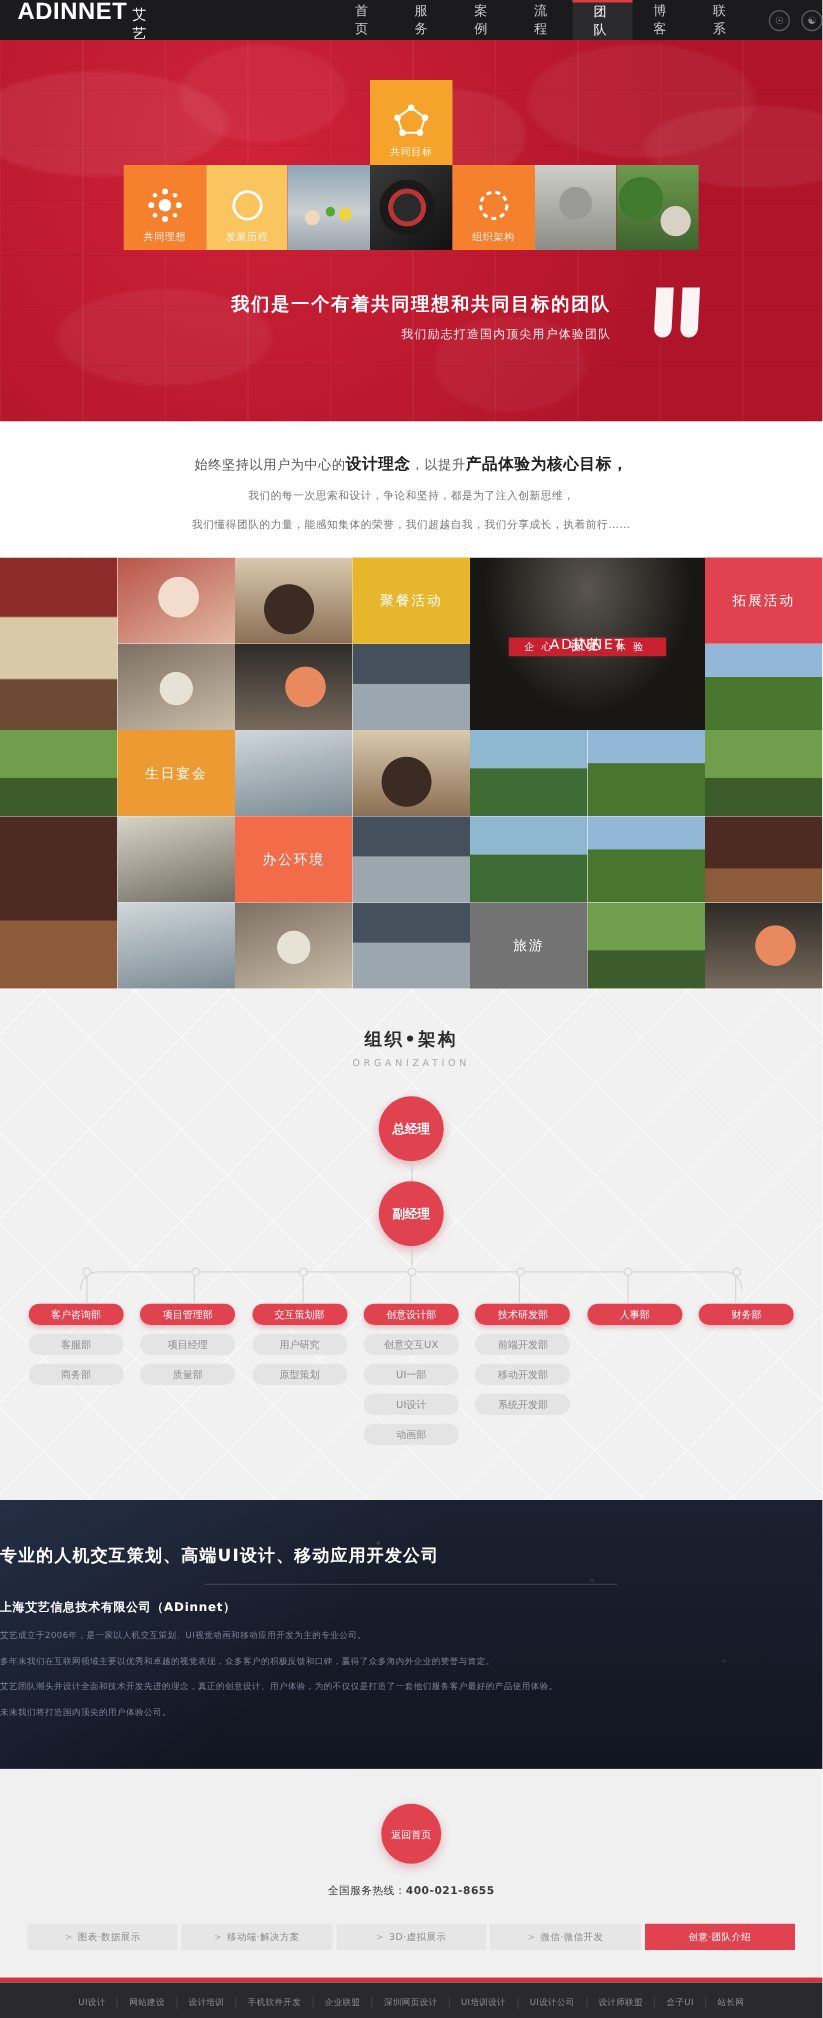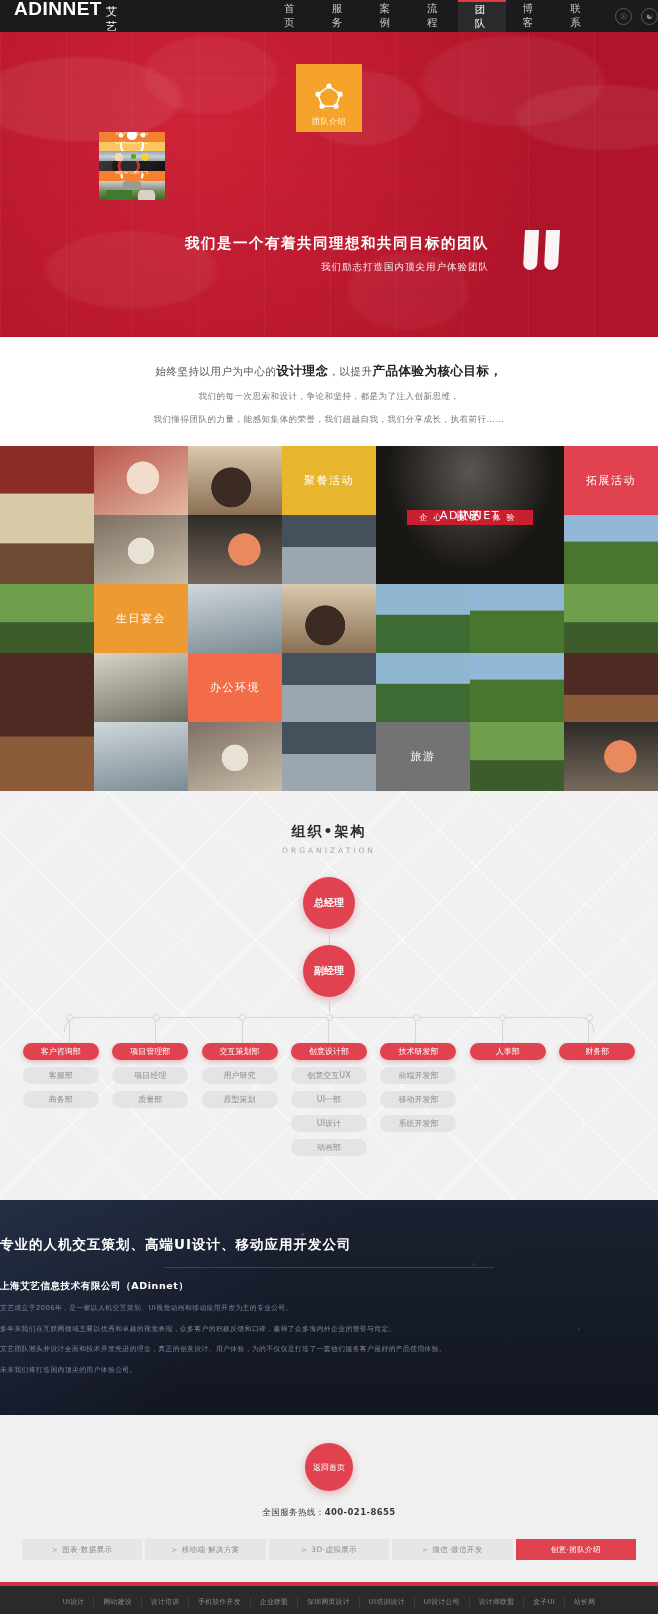--- a/index.html
+++ b/index.html
@@ -33,21 +33,21 @@
       radial-gradient(ellipse at 12% 22%, rgba(255,255,255,.07) 0 12%, transparent 13%),
       radial-gradient(ellipse at 32% 14%, rgba(255,255,255,.05) 0 10%, transparent 11%),
       radial-gradient(ellipse at 55% 25%, rgba(255,255,255,.06) 0 11%, transparent 12%),
       radial-gradient(ellipse at 78% 16%, rgba(255,255,255,.05) 0 12%, transparent 13%),
       radial-gradient(ellipse at 92% 28%, rgba(255,255,255,.06) 0 10%, transparent 11%),
       radial-gradient(ellipse at 20% 78%, rgba(255,255,255,.05) 0 11%, transparent 12%),
       radial-gradient(ellipse at 62% 85%, rgba(255,255,255,.04) 0 10%, transparent 11%);
   }
   .hero-inner{ position:relative; width:460px; margin:0 auto; padding-top:32px;}
   .tile-top{ width:66px; height:68px; margin-left:197px; background:#f5a32a; position:relative; }
-  .tile-row{ display:flex; height:68px;flex-direction:column; }
+  .tile-row{ display:flex; height:68px; }
   .tile{ width:66px; height:68px; position:relative; overflow:hidden; }
   .tile-label{ position:absolute; bottom:5px; left:0; right:0; text-align:center;
     font-size:8px; color:rgba(255,255,255,.88); letter-spacing:.5px;}
   .t-orange{ background:#f5812f; } .t-amber{ background:#f5a32a; }
   .t-lightorange{ background:#fac45e; }
   .sym{ position:absolute; top:50%; left:50%; transform:translate(-50%,-56%); }
 
   .ph{ width:100%; height:100%; background-size:cover; background-position:center; }
   .ph1{ background:
       radial-gradient(circle at 30% 62%, #f0d8b8 0 9%, transparent 10%),
@@ -215,21 +215,21 @@
   <div class="hero-inner">
     <div class="tile-top t-amber">
       <svg class="sym" width="30" height="30" viewBox="0 0 30 30">
         <polygon points="15,5 26,13 22,25 8,25 4,13" fill="none" stroke="#fff" stroke-width="1.6"></polygon>
         <circle cx="15" cy="5" r="2.6" fill="#fff"></circle>
           <circle cx="26" cy="13" r="2.6" fill="#fff"></circle>
         <circle cx="22" cy="25" r="2.6" fill="#fff"></circle>
           <circle cx="8" cy="25" r="2.6" fill="#fff"></circle>
         <circle cx="4" cy="13" r="2.6" fill="#fff"></circle>
       </svg>
-      <div class="tile-label">团队介绍</div>
+      <div class="tile-label">共同目标</div>
     </div>
 
     <div class="tile-row">
       <div class="tile t-orange">
         <svg class="sym" width="30" height="30" viewBox="0 0 30 30">
           <circle cx="15" cy="15" r="5" fill="#fff"></circle>
           <circle cx="15" cy="4" r="2.4" fill="#fff"></circle>
             <circle cx="15" cy="26" r="2.4" fill="#fff"></circle>
           <circle cx="4" cy="15" r="2.4" fill="#fff"></circle>
             <circle cx="26" cy="15" r="2.4" fill="#fff"></circle>

